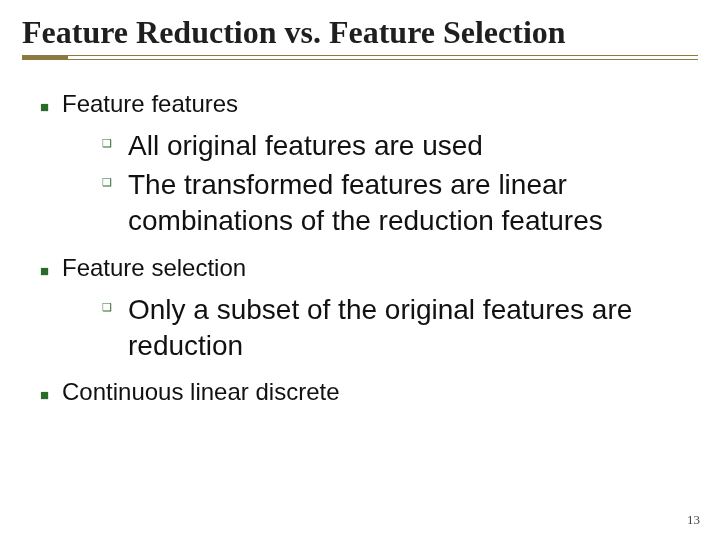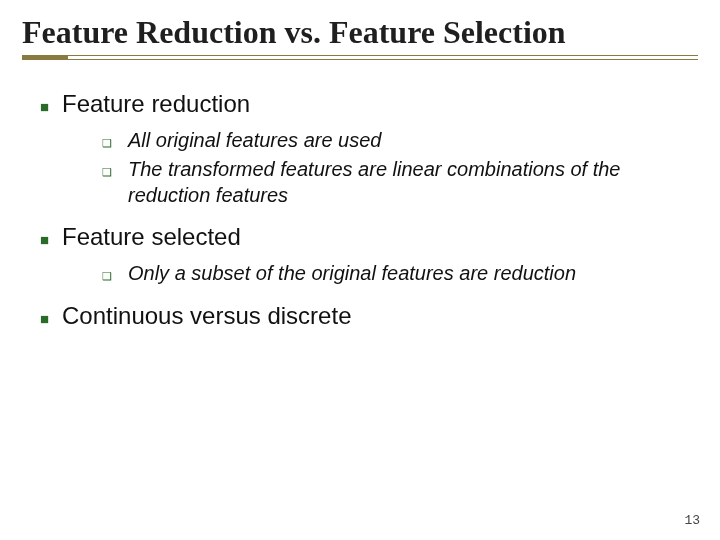--- a/index.html
+++ b/index.html
@@ -89,74 +89,73 @@
     margin: 4px 0;
   }
   .lvl2 .bullet {
     flex: 0 0 26px;
     font-size: 11px;
     color: #2a6b2a;
     margin-top: 8px;
   }
   .lvl2 .txt {
     flex: 1;
-    font-size: 20px;
-    font-style: italic;
+    font-size: 28px;
   }
   .page-num {
     position: absolute;
     right: 20px;
     bottom: 12px;
     font-size: 13px;
     color: #444;
-    font-family: Liberation Mono, monospace;
+    font-family: Liberation Serif, serif;
   }
 </style>
 </head>
 <body>
 
 <div class="slide">
 
   <h1 class="title">Feature Reduction vs. Feature Selection</h1>
 
   <div class="rule-wrap">
     <div class="rule-top"></div>
     <div class="rule-bottom"></div>
     <div class="rule-accent"></div>
   </div>
 
   <div class="content">
 
     <div class="lvl1">
       <span class="bullet">■</span>
-      <span class="txt">Feature reduction</span>
+      <span class="txt">Feature features</span>
     </div>
     <div class="sub-block">
       <div class="lvl2">
         <span class="bullet">❑</span>
         <span class="txt">All original features are used</span>
       </div>
       <div class="lvl2">
         <span class="bullet">❑</span>
         <span class="txt">The transformed features are linear combinations of the reduction features</span>
       </div>
     </div>
 
     <div class="lvl1">
       <span class="bullet">■</span>
-      <span class="txt">Feature selected</span>
+      <span class="txt">Feature selection</span>
     </div>
     <div class="sub-block">
       <div class="lvl2">
         <span class="bullet">❑</span>
         <span class="txt">Only a subset of the original features are reduction</span>
       </div>
     </div>
 
     <div class="lvl1">
       <span class="bullet">■</span>
-      <span class="txt">Continuous versus discrete</span>
+      <span class="txt">Continuous linear discrete</span>
     </div>
 
   </div>
 
   <div class="page-num">13</div>
 </div>
 
 </body></html>

